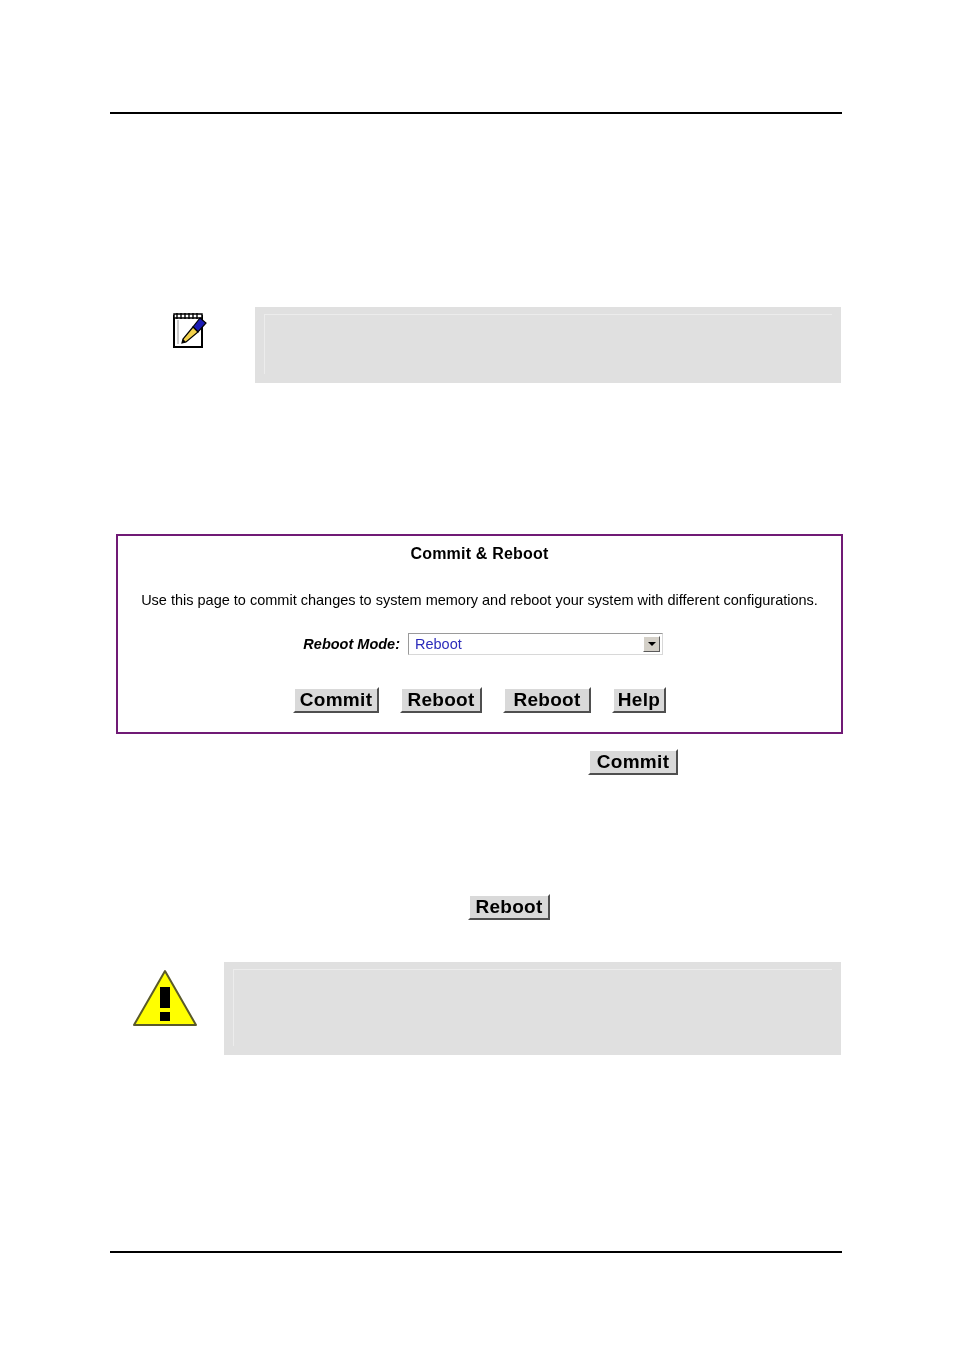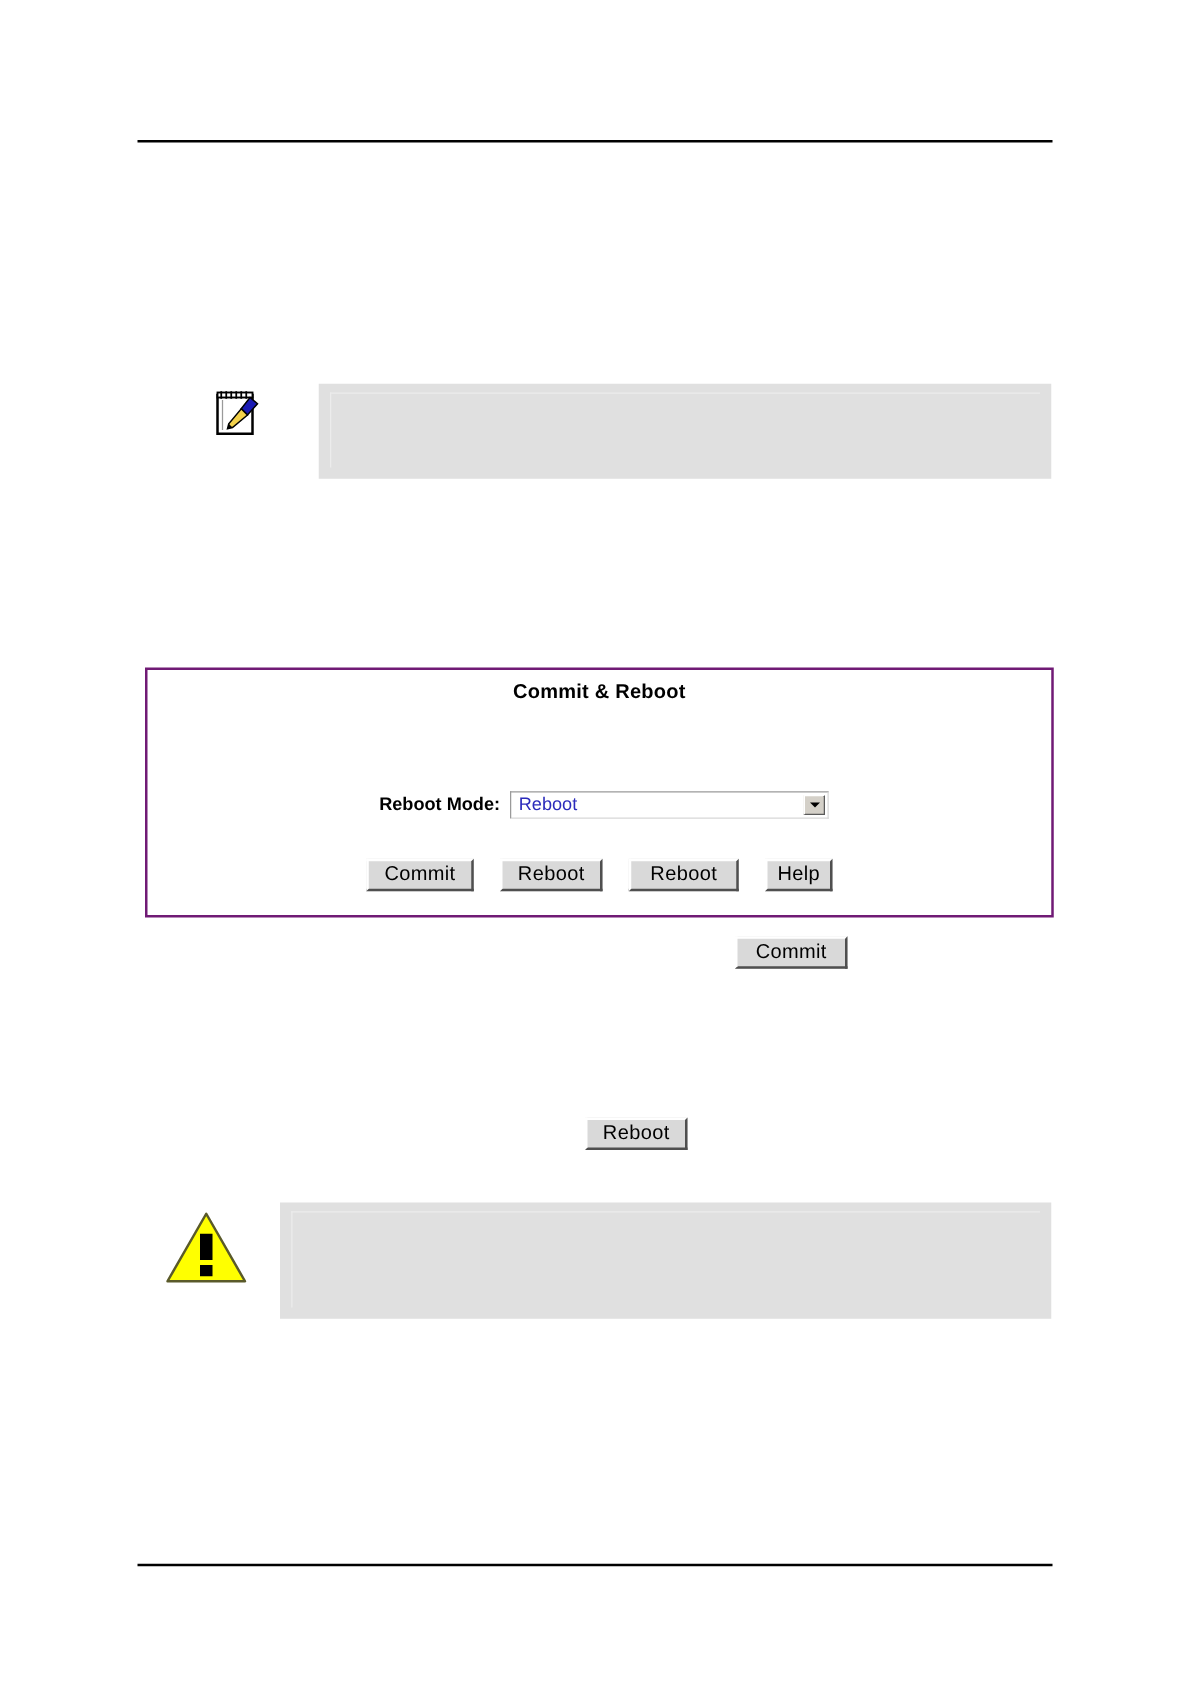--- a/index.html
+++ b/index.html
@@ -111,20 +111,21 @@
     height: 24px;
   }
   #reboot-mode-label {
     position: absolute;
     left: 0;
     width: 282px;
     text-align: right;
     top: 3px;
     font-size: 14.5px;
     font-weight: bold;
+    font-style: italic;
   }
   #reboot-mode-select {
     position: absolute;
     left: 290px;
     top: 0;
     width: 255px;
     height: 22px;
     background: #ffffff;
     border-top: 1px solid #9a9a9a;
     border-left: 1px solid #9a9a9a;
@@ -167,22 +168,22 @@
 
   
   .btn {
     background: #d9d9d9;
     border-top: 2px solid #ffffff;
     border-left: 2px solid #ffffff;
     border-right: 2px solid #4f4f4f;
     border-bottom: 2px solid #4f4f4f;
     box-sizing: border-box;
     font-family: "Liberation Sans", sans-serif;
-    font-size: 16px;
-    font-weight: normal;
+    font-size: 19px;
+    font-weight: bold;
     color: #000000;
     text-align: left;
     display: flex;
     align-items: center;
     justify-content: center;
     cursor: default;
     padding: 0;
     letter-spacing: 0.3px;
   }
   #panel-button-row {
@@ -247,20 +248,21 @@
   </svg>
 </div>
 <div id="note-box" class="callout-box">
   <span></span>
 </div>
 
 <div id="config-panel">
 
   <div id="panel-title">Commit &amp; Reboot</div>
 
+  <div id="panel-description">Use this page to commit changes to system memory and reboot your system with different configurations.</div>
 
   <div id="reboot-mode-row">
     <div id="reboot-mode-label">Reboot Mode:</div>
     <div id="reboot-mode-select">
       <span id="reboot-mode-value">Reboot</span>
       <span id="reboot-mode-arrow-button">
           <span class="tri"></span>
         </span>
     </div>
   </div>

